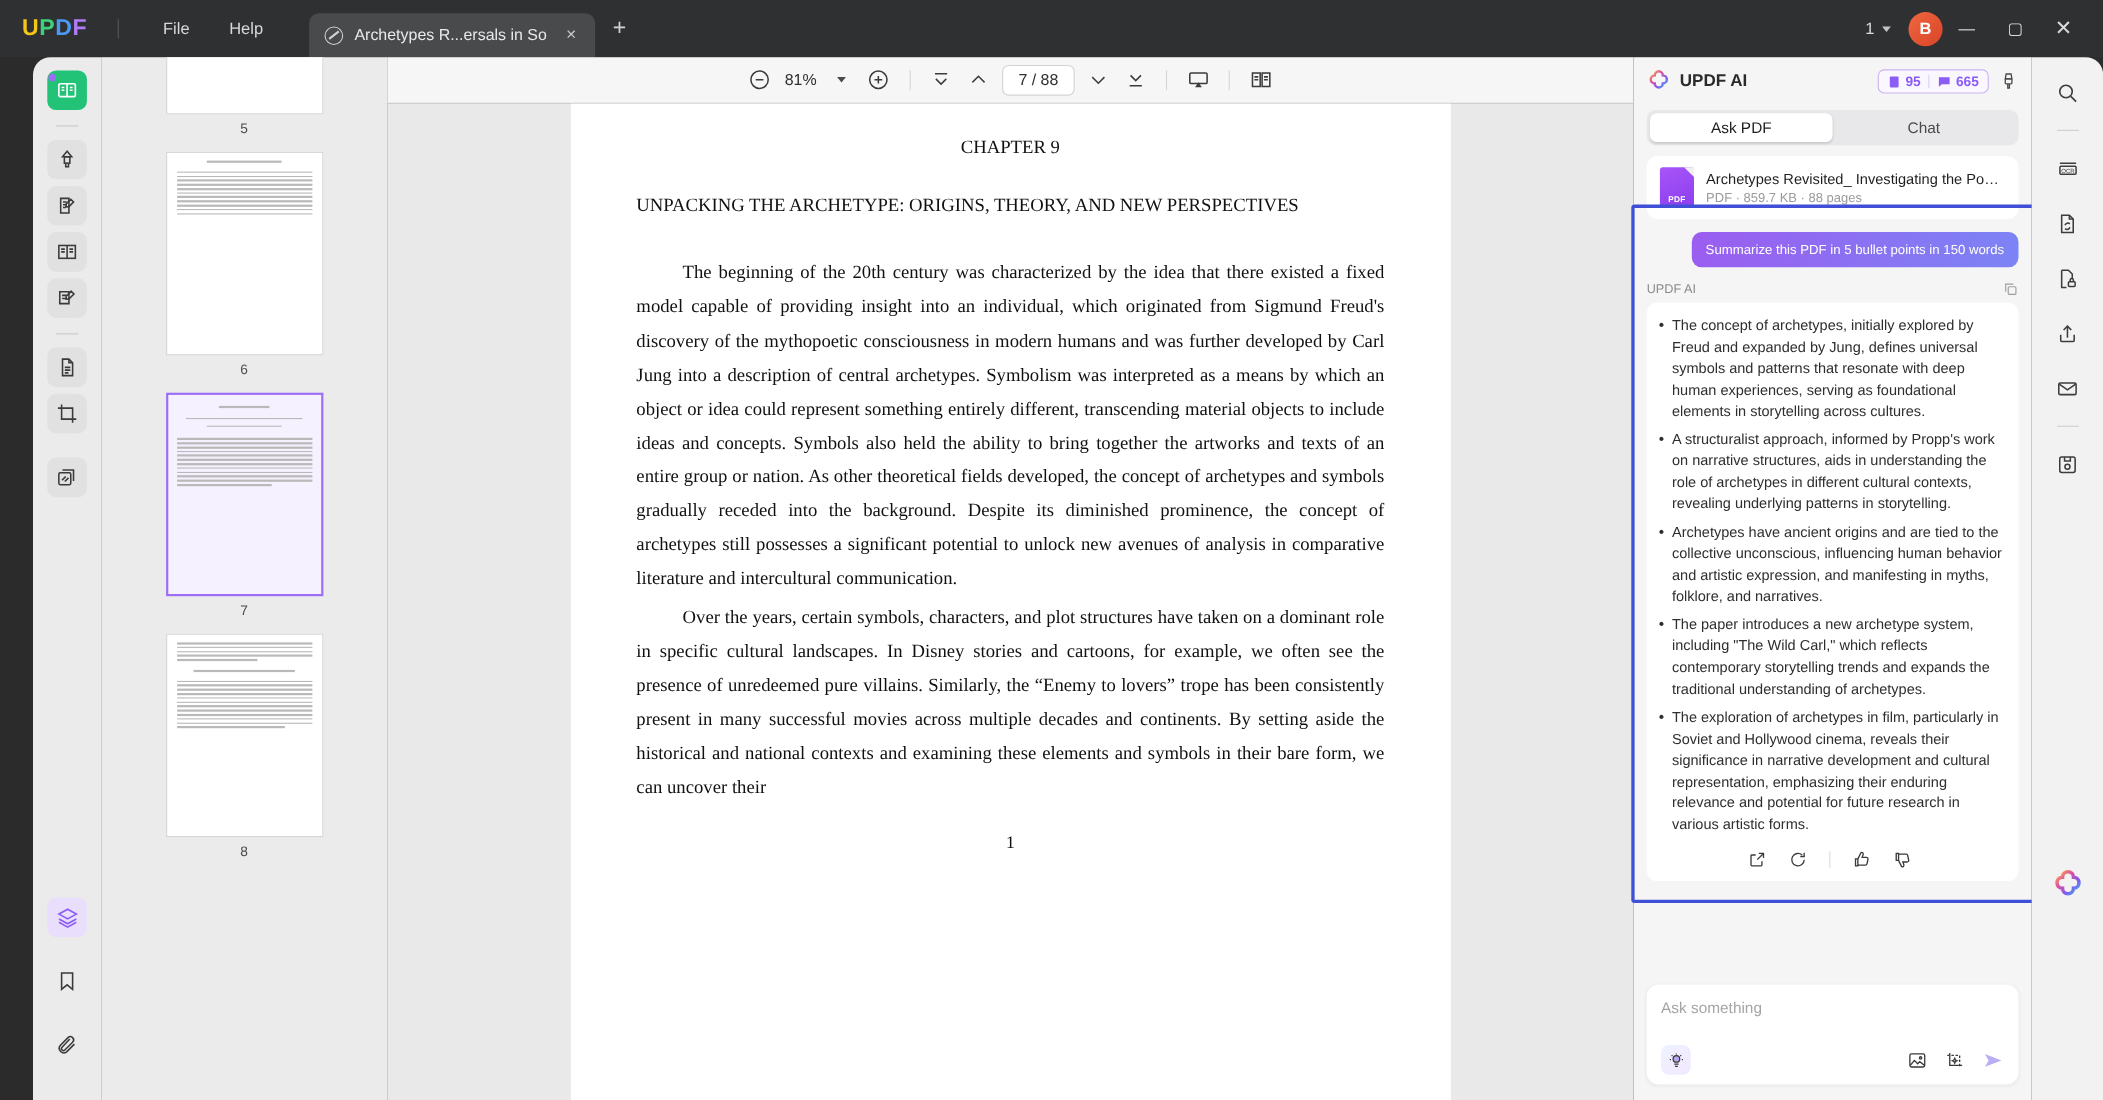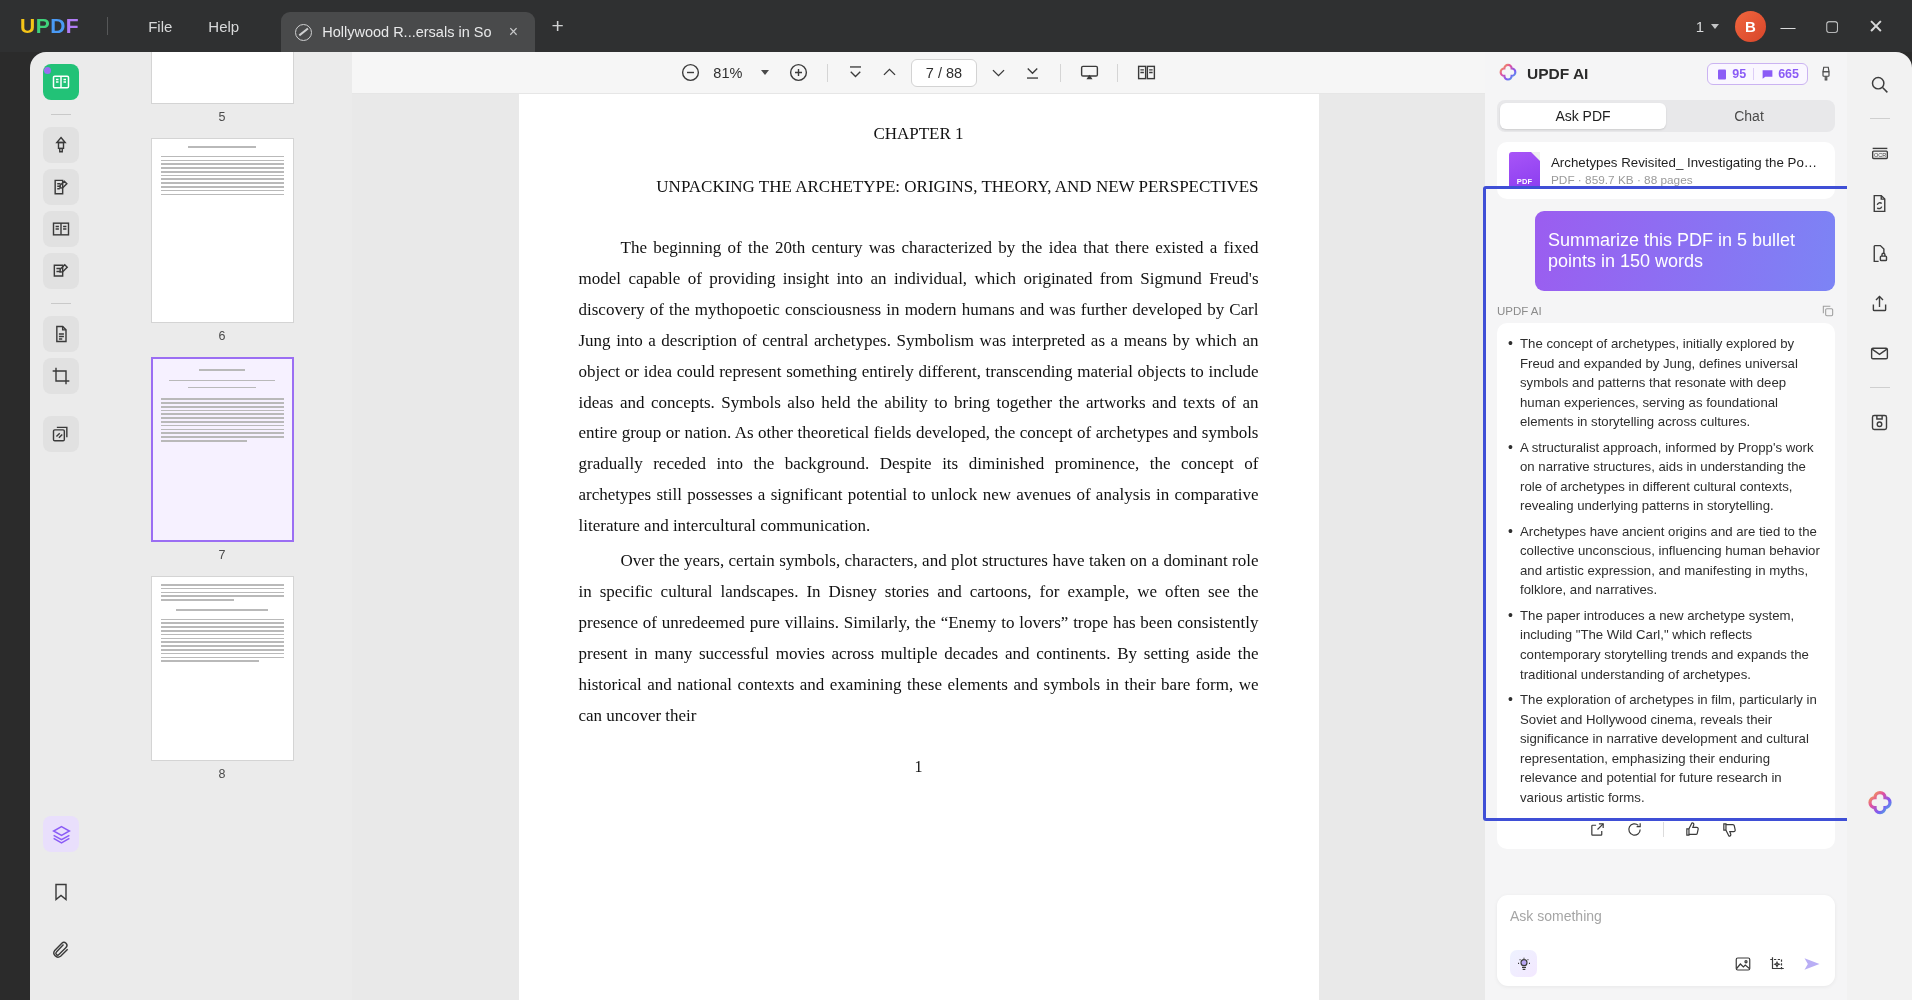--- a/index.html
+++ b/index.html
@@ -122,21 +122,21 @@
   
   .doc-area {
     position: absolute; top: 94px; left: 352px; width: 1133px; height: 906px;
     background: #e9e9e9; overflow: hidden; display: flex; justify-content: center;
   }
   .page {
     width: 800px; background: #fff; margin-top: 0; padding: 30px 60px 0;
     font-family: "Liberation Serif", serif; color: #111;
   }
   .pg-chapter { text-align: center; font-size: 17px; margin-bottom: 26px; }
-  .pg-heading { text-align: right; font-size: 17px; line-height: 2.05; margin-bottom: 28px; }
+  .pg-heading { text-align: left; font-size: 17px; line-height: 2.05; margin-bottom: 28px; }
   .pg-para { font-size: 17px; line-height: 1.82; text-align: justify; text-indent: 42px; margin-bottom: 4px; }
   .pg-folio { text-align: center; font-size: 16px; margin-top: 26px; }
 
   
   .ai-panel {
     position: absolute; top: 52px; left: 1485px; width: 362px; height: 948px;
     background: #f5f5f6; display: flex; flex-direction: column;
   }
   .ai-head { height: 44px; display: flex; align-items: center; padding: 0 12px; }
   .ai-flower { width: 22px; height: 22px; flex: 0 0 auto; }
@@ -171,21 +171,21 @@
   }
   .pdf-icon::after {
     content: "PDF"; position: absolute; bottom: 3px; left: 0; right: 0; text-align: center;
     color: #fff; font-size: 7.5px; font-weight: 700; letter-spacing: .2px;
   }
   .doc-name { font-size: 13.3px; color: #1f1f1f; white-space: nowrap; overflow: hidden; text-overflow: ellipsis; }
   .doc-meta { font-size: 11.8px; color: #9a9a9a; margin-top: 3px; }
   .chat-scroll { flex: 1; overflow: hidden; padding: 0 12px; }
   .bubble-user {
     margin-left: auto; max-width: 300px; background: linear-gradient(100deg, #9b5df0, #7c84f5);
-    color: #fff; font-size: 18px; padding: 19px 13px; border-radius: 9px; width: fit-content;
+    color: #fff; font-size: 12px; padding: 9px 13px; border-radius: 9px; width: fit-content;
   }
   .ai-who { font-size: 11.5px; color: #8b8b8b; margin: 13px 0 5px; display: flex; align-items: center; }
   .copy-btn { margin-left: auto; color: #9e9e9e; }
   .ai-answer { background: #fff; border-radius: 10px; padding: 11px 13px 11px 8px; }
   .ai-answer ul { list-style: none; }
   .ai-answer li {
     font-size: 13.2px; line-height: 1.48; color: #2e2e2e; position: relative;
     padding-left: 15px; margin-bottom: 6px;
   }
   .ai-answer li::before {
@@ -235,21 +235,21 @@
     <span>P</span>
     <span>D</span>
     <span>F</span>
   </div>
   <div class="tb-divider"></div>
   <div class="tb-menu">File</div>
   <div class="tb-menu">Help</div>
 
   <div class="tab">
     <div class="tab-icon"></div>
-    <div class="tab-title">Hollywood R...ersals in So</div>
+    <div class="tab-title">Archetypes R...ersals in So</div>
     <div class="tab-close">×</div>
   </div>
   <div class="tab-new">+</div>
 
   <div class="tb-right">
     <div class="count-box">
       <span>1</span>
       <span class="caret-dn"></span>
     </div>
     <div class="avatar">B</div>
@@ -467,21 +467,21 @@
     <svg width="21" height="21" viewBox="0 0 24 24" fill="none" stroke="#3b3b3b" stroke-width="1.6">
       <rect x="3" y="5" width="8" height="14"></rect>
         <rect x="13" y="5" width="8" height="14"></rect>
       <path d="M5 9h4M5 12h4M15 9h4M15 12h4"></path>
     </svg>
   </div>
 </div>
 
 <div class="doc-area">
   <div class="page">
-    <div class="pg-chapter">CHAPTER 1</div>
+    <div class="pg-chapter">CHAPTER 9</div>
     <div class="pg-heading">UNPACKING THE ARCHETYPE: ORIGINS, THEORY, AND NEW PERSPECTIVES</div>
     <p class="pg-para">The beginning of the 20th century was characterized by the idea that there existed a fixed model capable of providing insight into an individual, which originated from Sigmund Freud's discovery of the mythopoetic consciousness in modern humans and was further developed by Carl Jung into a description of central archetypes. Symbolism was interpreted as a means by which an object or idea could represent something entirely different, transcending material objects to include ideas and concepts. Symbols also held the ability to bring together the artworks and texts of an entire group or nation. As other theoretical fields developed, the concept of archetypes and symbols gradually receded into the background. Despite its diminished prominence, the concept of archetypes still possesses a significant potential to unlock new avenues of analysis in comparative literature and intercultural communication.</p>
     <p class="pg-para">Over the years, certain symbols, characters, and plot structures have taken on a dominant role in specific cultural landscapes. In Disney stories and cartoons, for example, we often see the presence of unredeemed pure villains. Similarly, the “Enemy to lovers” trope has been consistently present in many successful movies across multiple decades and continents. By setting aside the historical and national contexts and examining these elements and symbols in their bare form, we can uncover their</p>
     <div class="pg-folio">1</div>
   </div>
 </div>
 
 <div class="ai-panel">
   <div class="ai-head">
     <svg class="ai-flower" viewBox="0 0 24 24">

